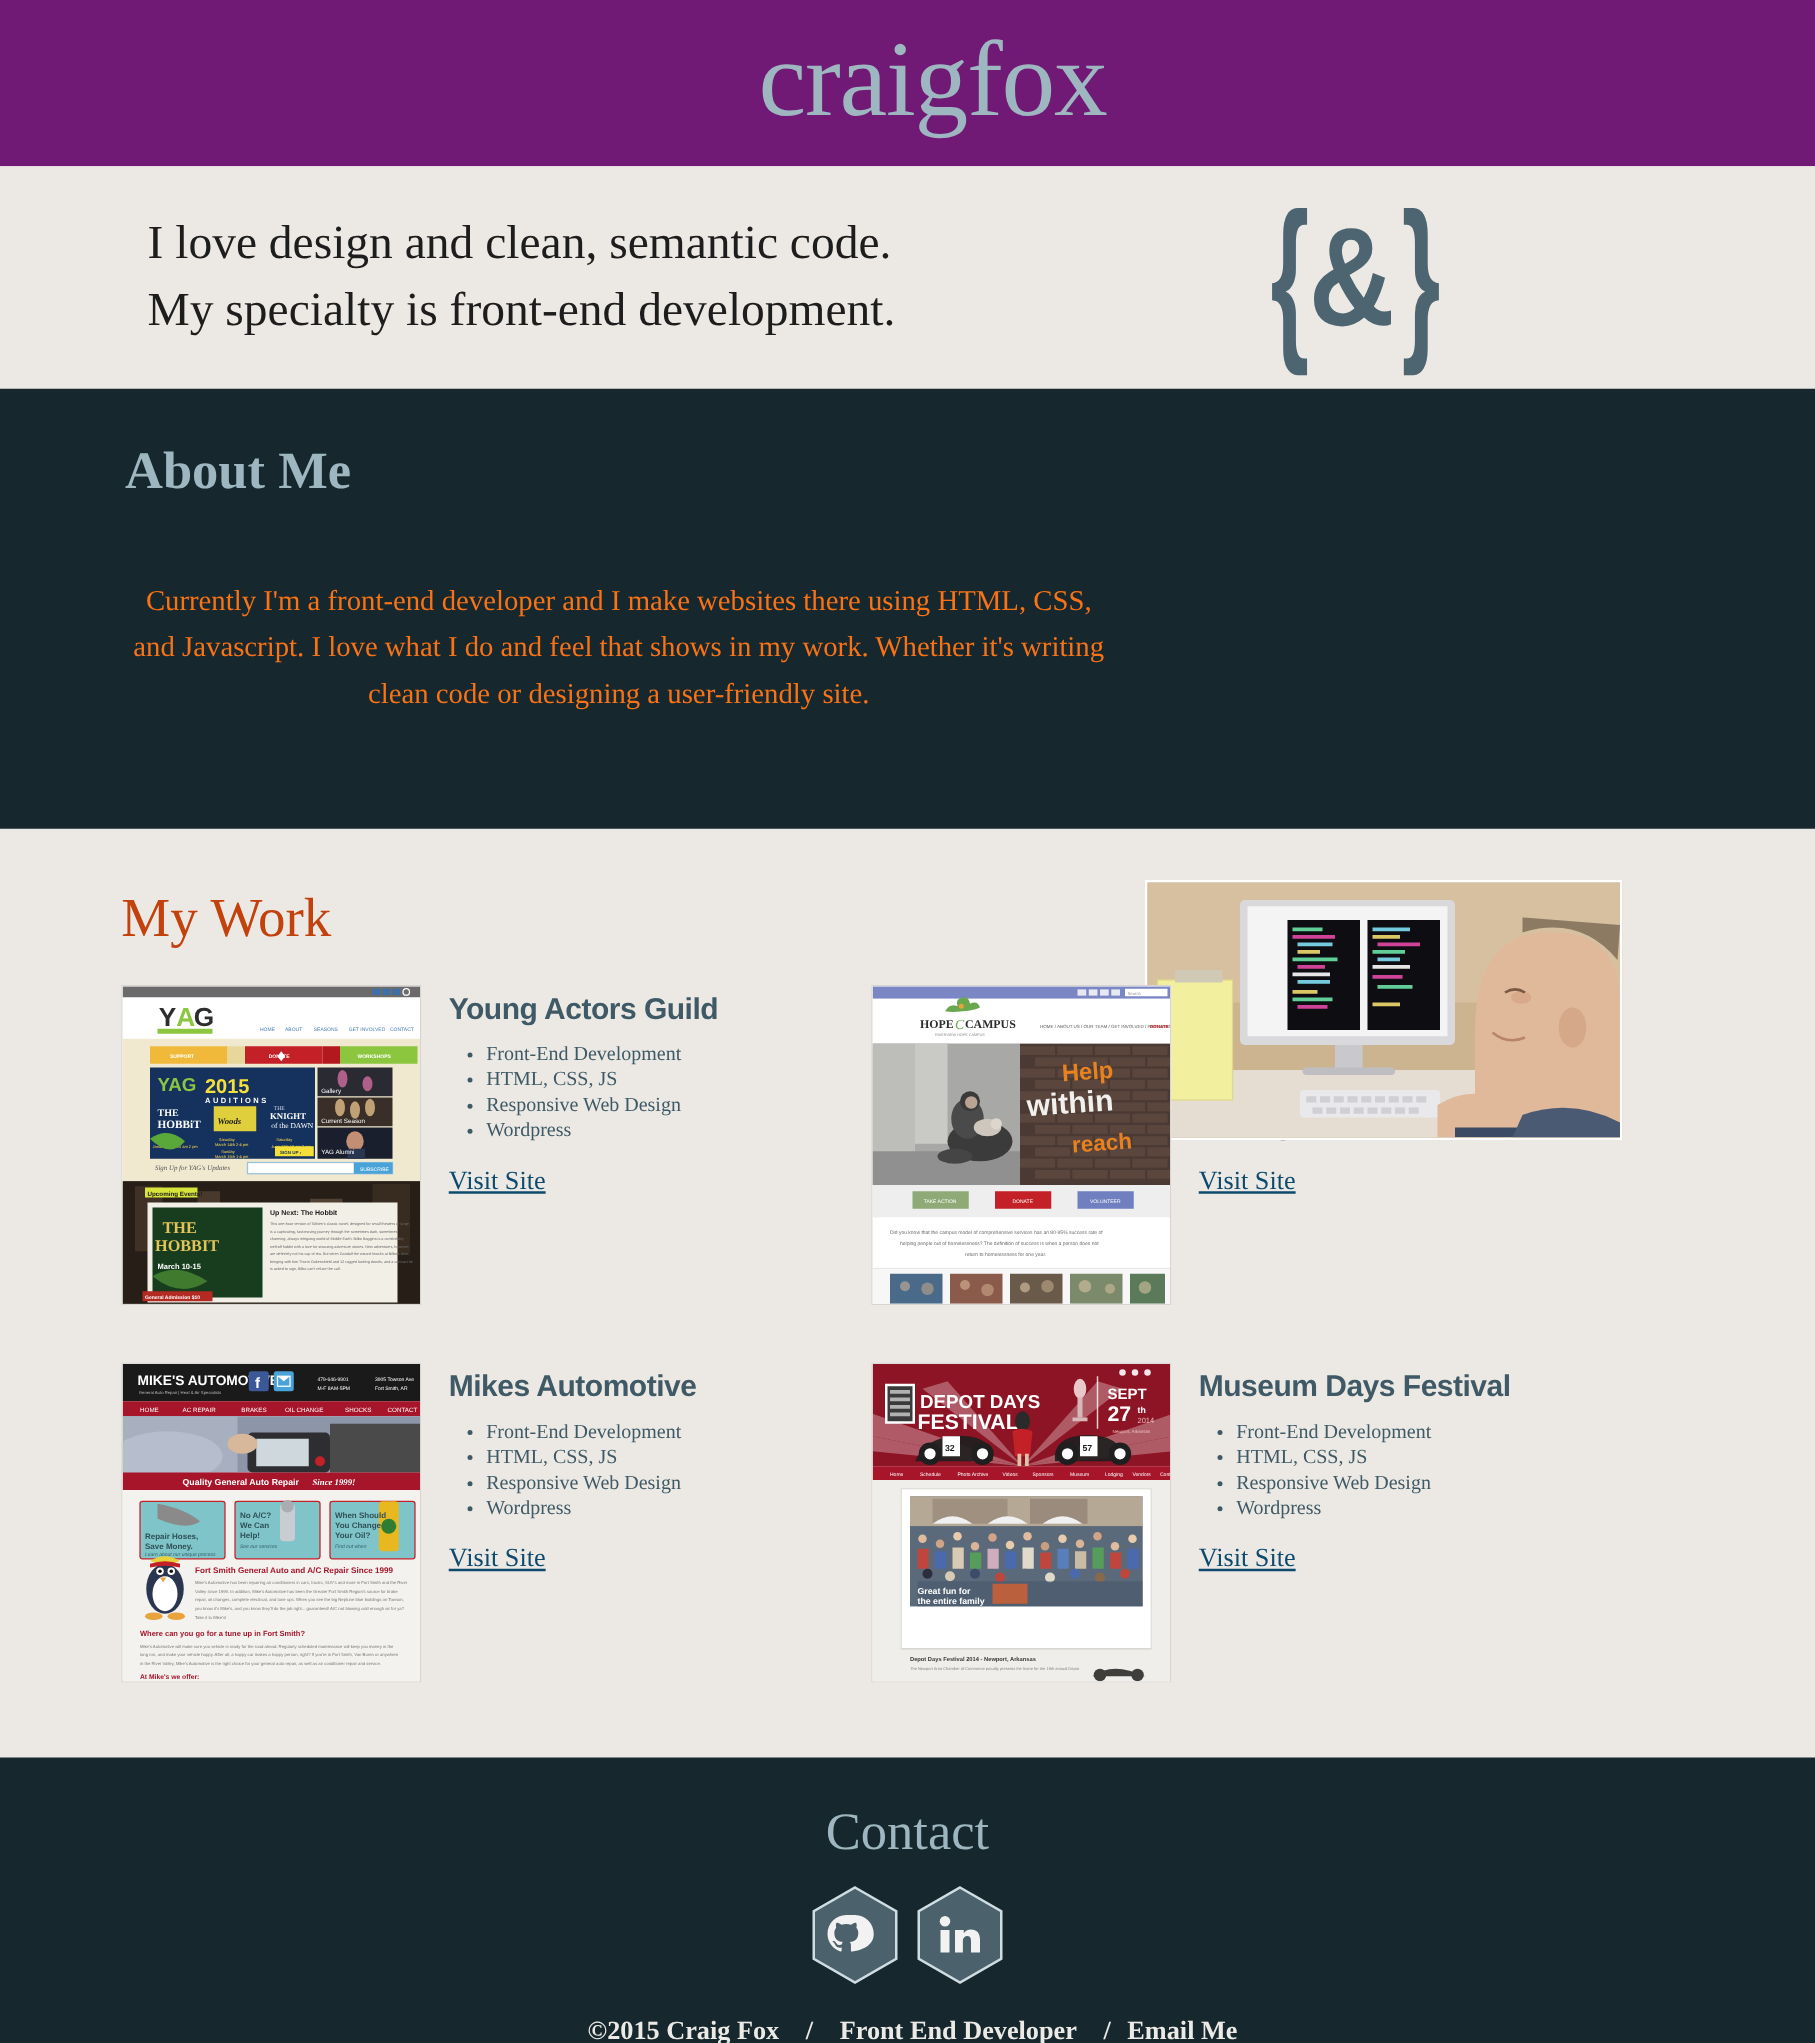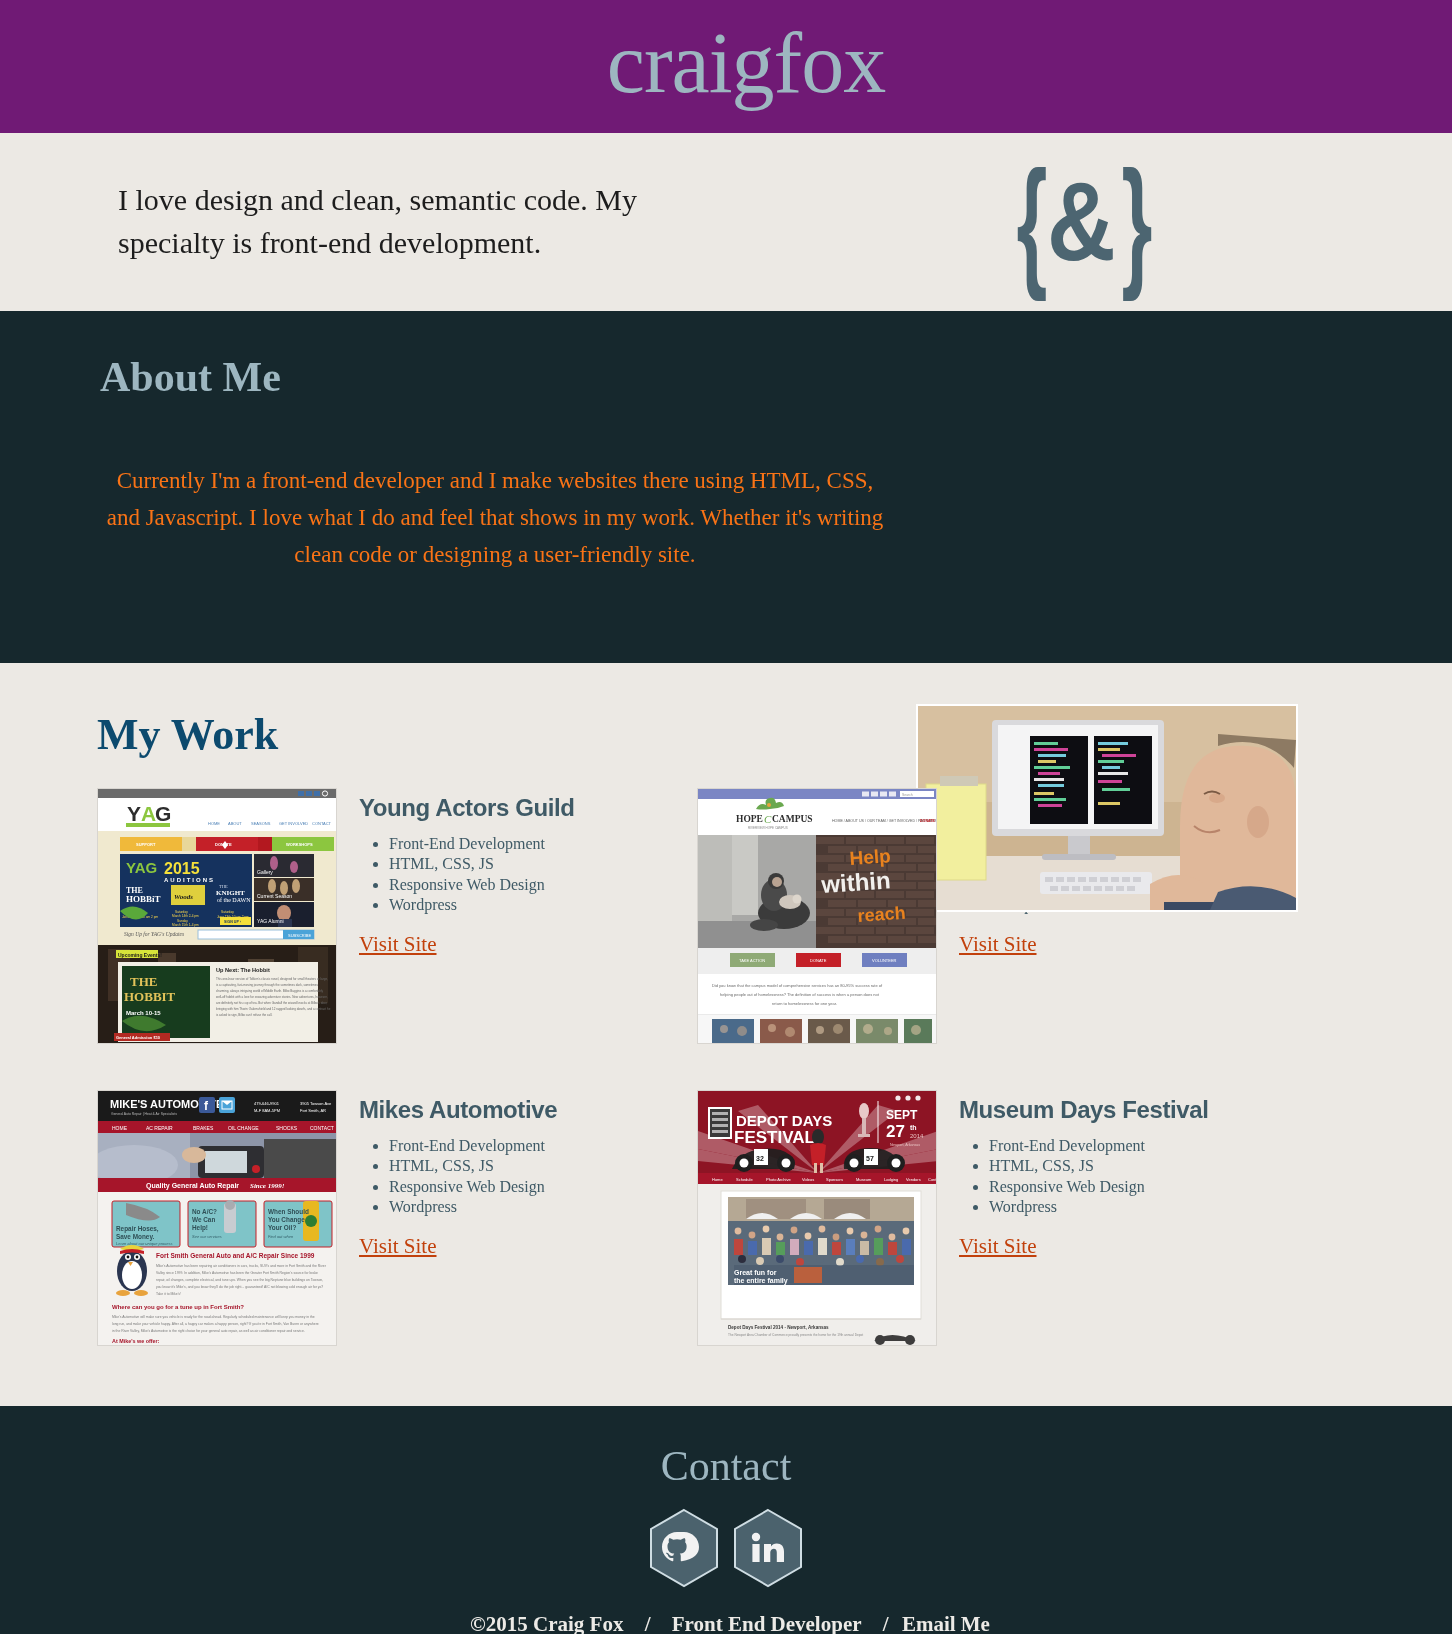--- a/index.html
+++ b/index.html
@@ -32,21 +32,21 @@
   
   .intro {
     background: #ece9e4;
     height: 178px;
     display: flex;
     align-items: center;
     padding: 0 110px 0 118px;
     justify-content: space-between;
   }
   .intro-text {
-    font-size: 30px;
+    font-size: 38px;
     line-height: 1.42;
     color: #1d1d1d;
     max-width: 600px;
   }
   .badge {
     display: flex;
     align-items: center;
     height: 115px;
     position: relative;
     margin-right: 180px;
@@ -119,22 +119,22 @@
   }
   .about-photo svg { display: block; }
 
   
   .work {
     background: #ece9e4;
     padding: 46px 0 60px 0;
   }
   .work-title {
     font-size: 44px;
-    color: #0c4a6e;
-    font-weight: bold;
+    color: #c2410c;
+    font-weight: normal;
     padding-left: 97px;
     margin-bottom: 28px;
   }
   .grid {
     display: grid;
     grid-template-columns: 600px 600px;
     column-gap: 0px;
     row-gap: 46px;
     padding-left: 97px;
   }
@@ -163,21 +163,21 @@
   }
   .card li {
     font-size: 16px;
     line-height: 1.28;
     color: #3f5a66;
   }
   .visit {
     display: inline-block;
     margin-top: 16px;
     font-size: 21px;
-    color: #c2410c;
+    color: #0c4a6e;
     text-decoration: underline;
     cursor: pointer;
   }
 
   
   .footer {
     background: #16282d;
     padding: 36px 0 28px;
     text-align: center;
   }

